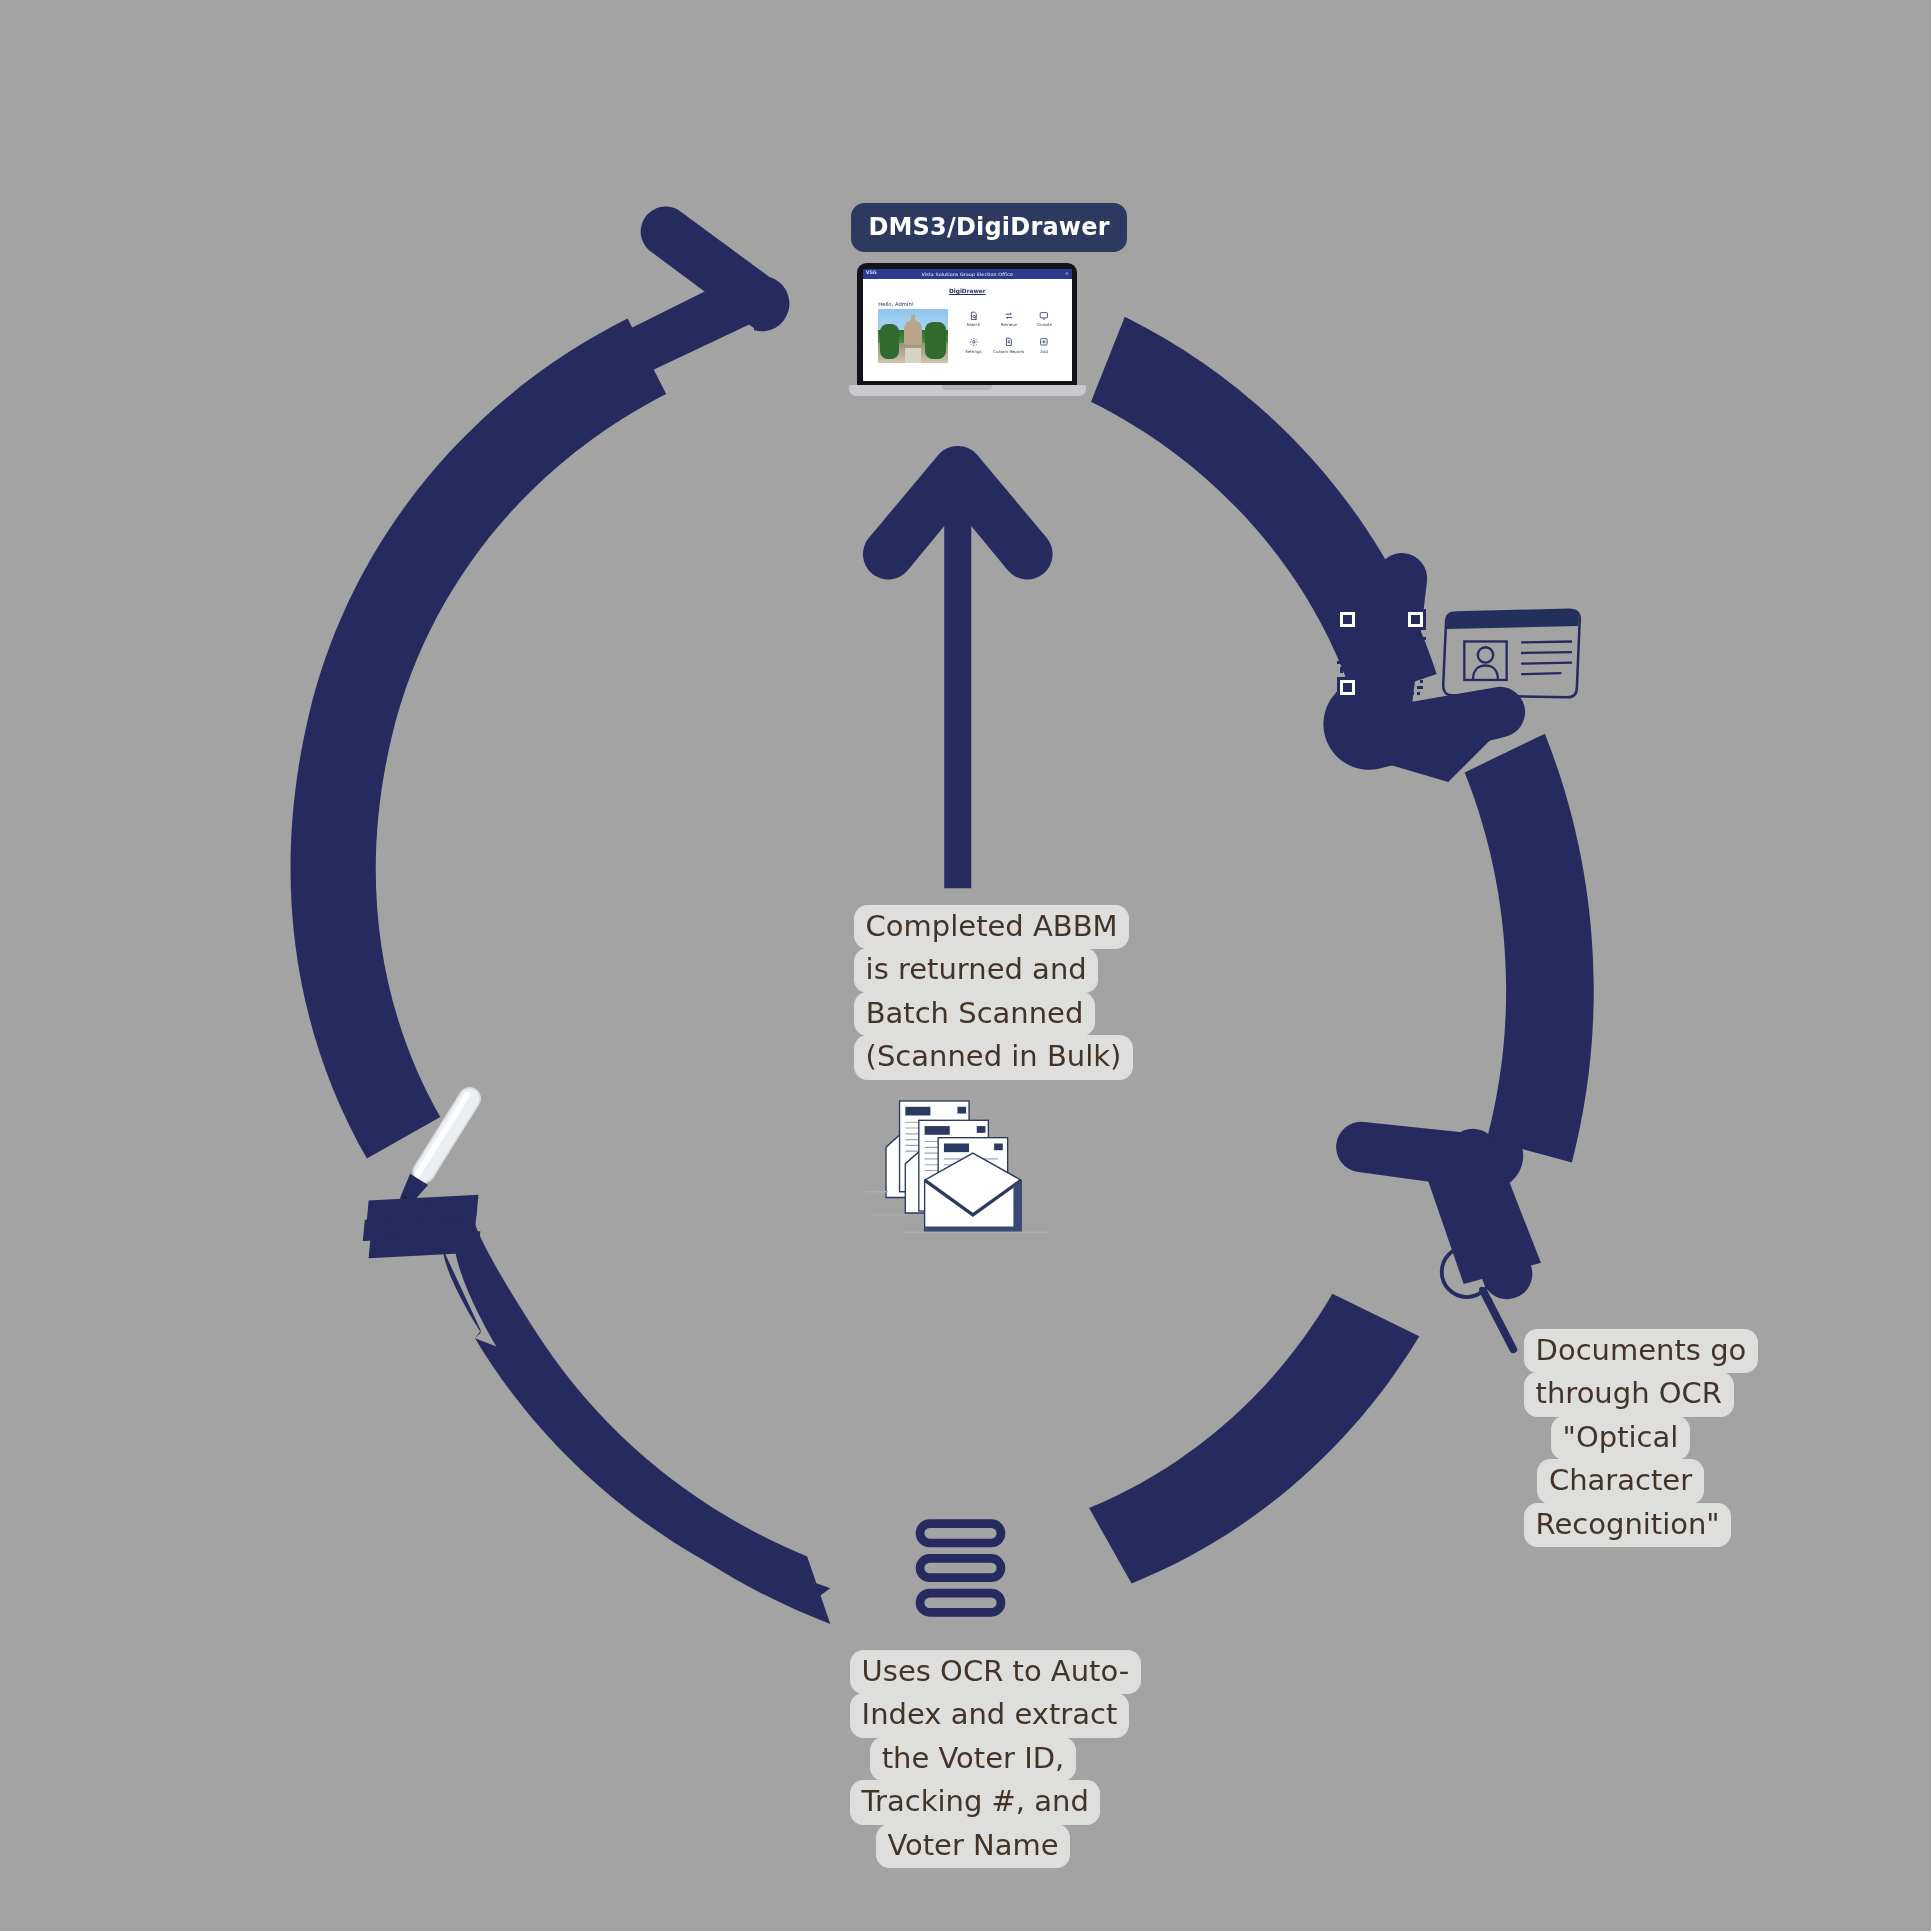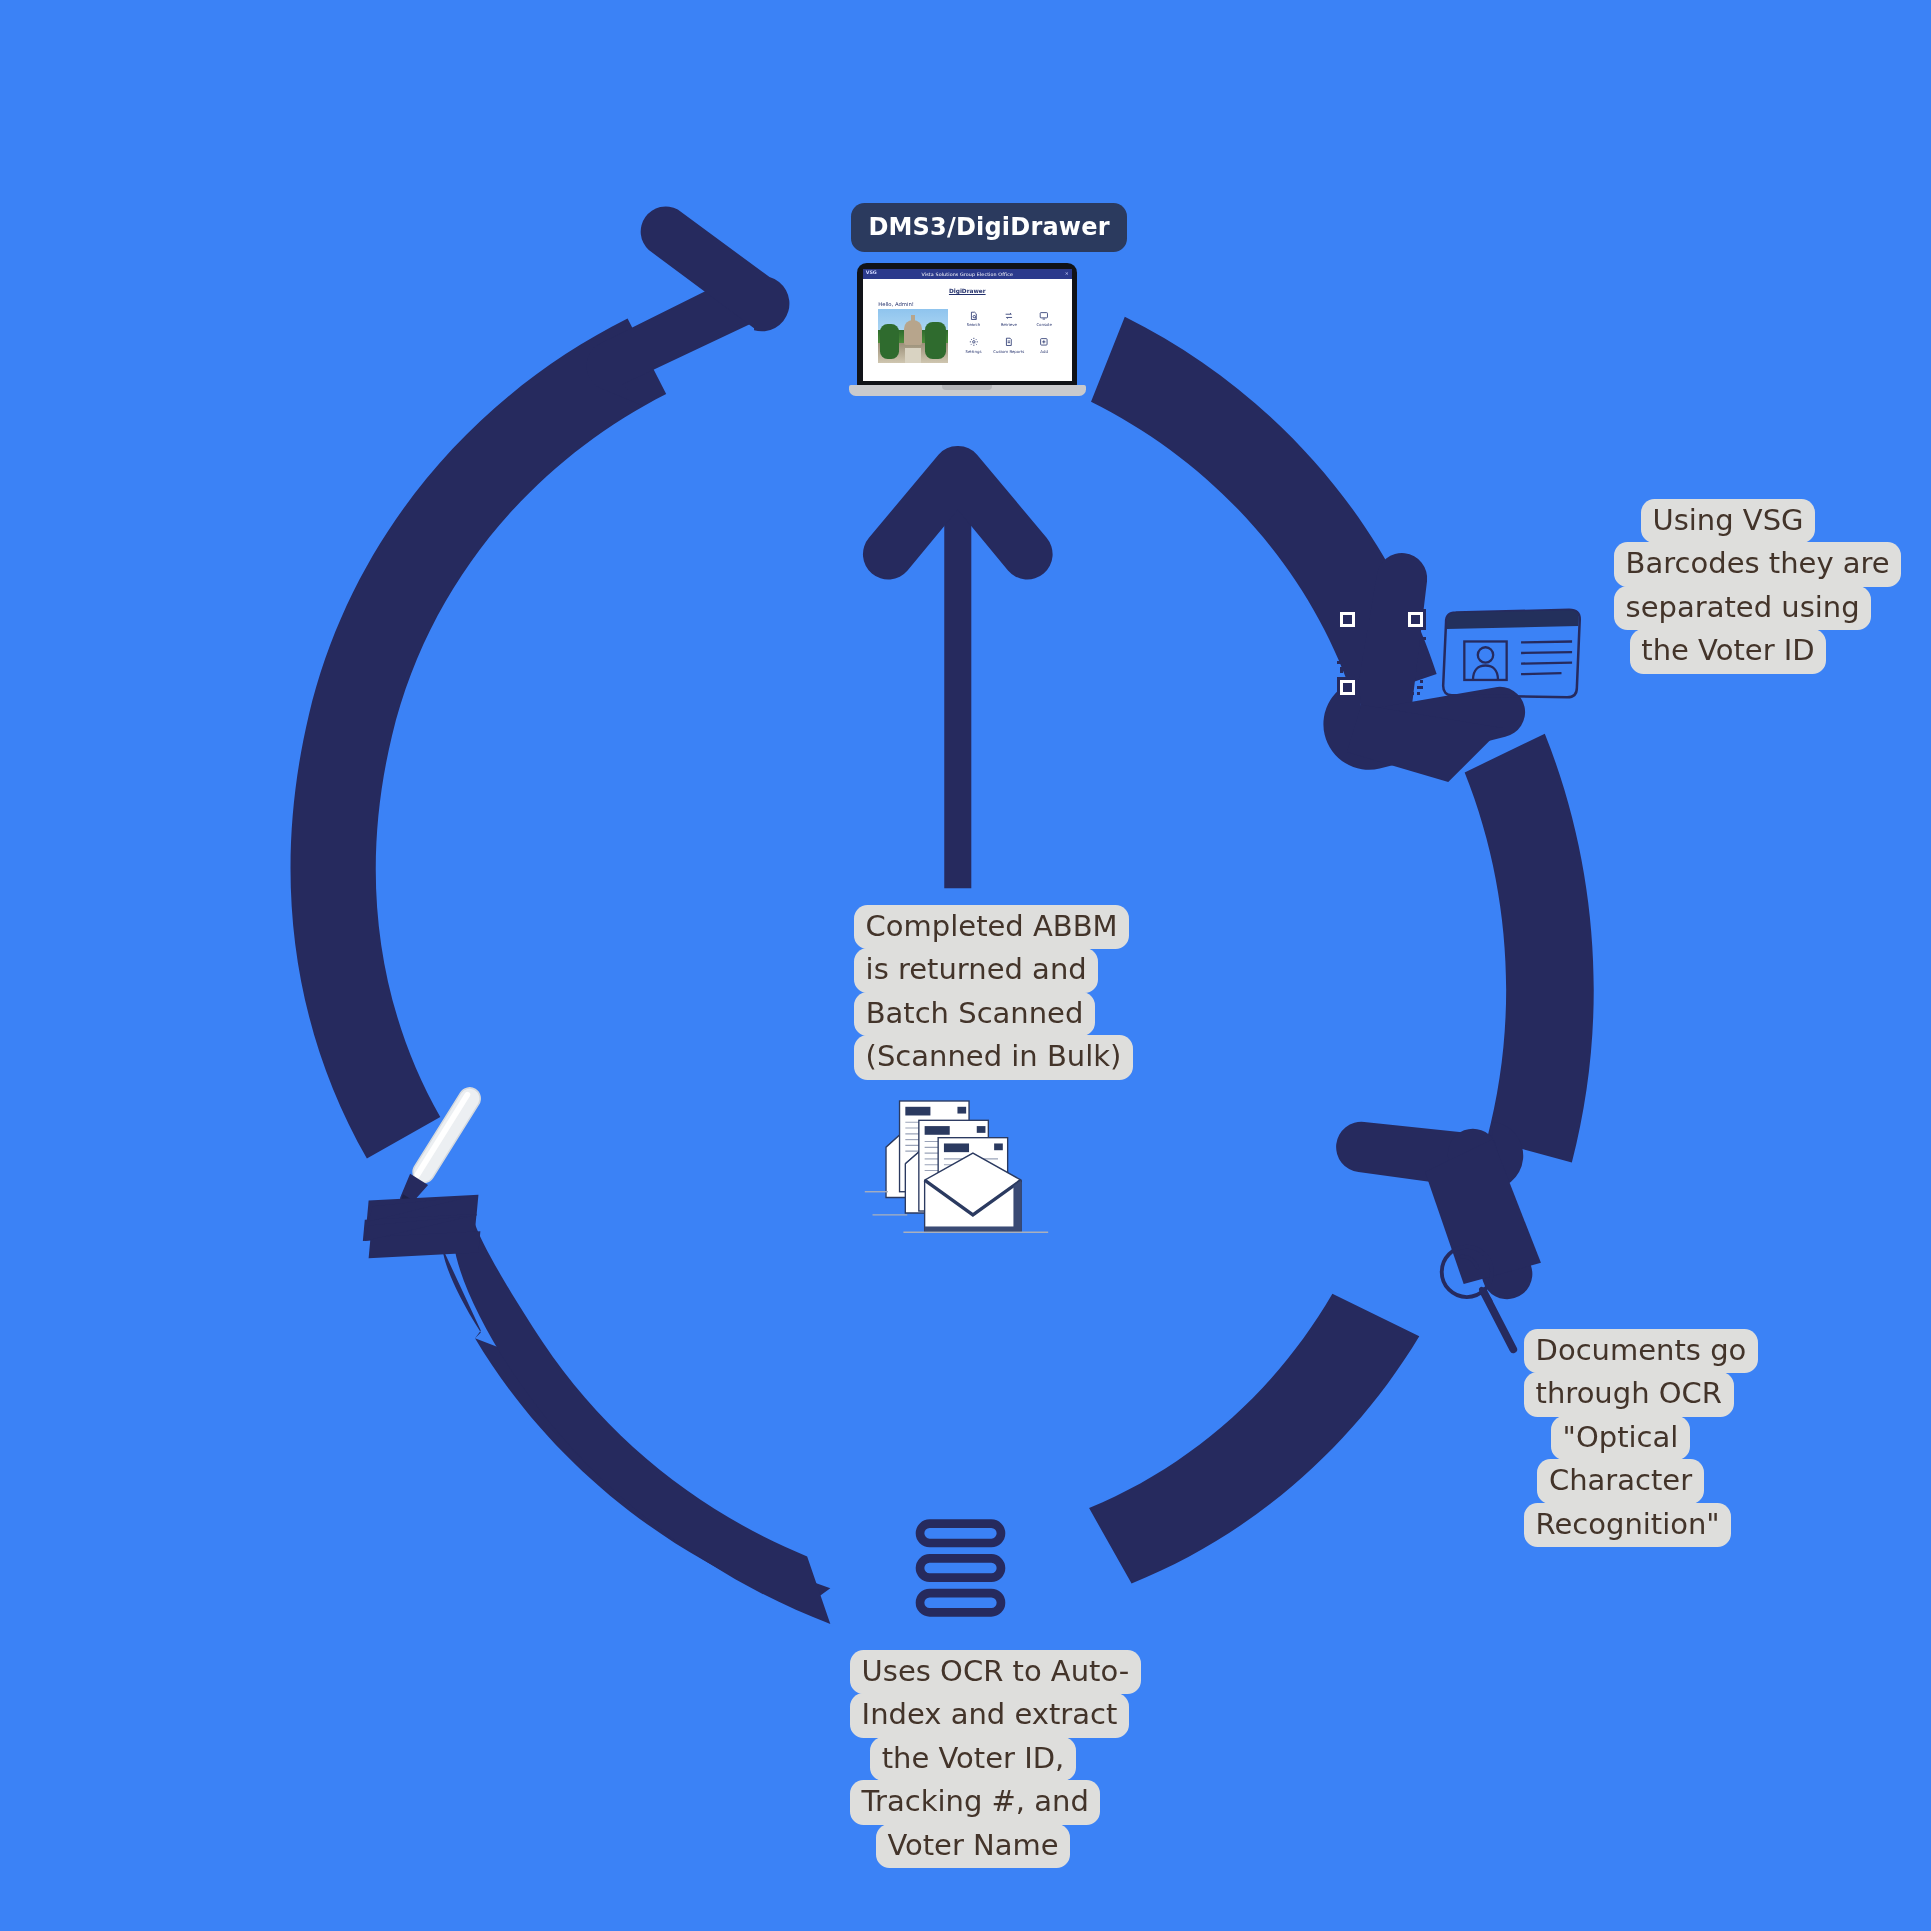--- a/index.html
+++ b/index.html
@@ -1,21 +1,21 @@
 <!DOCTYPE html>
 <html><head>
 <meta charset="utf-8">
 <style>
   html,body{margin:0;padding:0;background:#ffffff;}
   body{
     width:1931px;height:1931px;
     font-family:"DejaVu Sans","Liberation Sans",sans-serif;
     overflow:hidden;position:relative;
   }
-  #stage{position:absolute;left:0;top:0;width:1931px;height:1931px;background:#3b82f6;}
+  #stage{position:absolute;left:0;top:0;width:1931px;height:1931px;background:#a3a3a3;}
   #arrows{position:absolute;left:0;top:0;width:1931px;height:1931px;}
 
   
   .callout{position:absolute;text-align:center;}
   .callout .ln{
     display:block;
     background:#dededc;
     color:#43342a;
     font-size:29px;
     line-height:1.30;
@@ -484,26 +484,20 @@
     </g>
   </svg>
 
   <div class="callout c-abbm">
     <span class="ln">Completed ABBM</span>
     <span class="ln">is returned and</span>
     <span class="ln">Batch Scanned</span>
     <span class="ln">(Scanned in Bulk)</span>
   </div>
 
-  <div class="callout c-vsg">
-    <span class="ln">Using VSG</span>
-    <span class="ln">Barcodes they are</span>
-    <span class="ln">separated using</span>
-    <span class="ln">the Voter ID</span>
-  </div>
 
   <div class="callout c-ocr">
     <span class="ln">Documents go</span>
     <span class="ln">through OCR</span>
     <span class="ln">"Optical</span>
     <span class="ln">Character</span>
     <span class="ln">Recognition"</span>
   </div>
 
   <div class="callout c-index">

